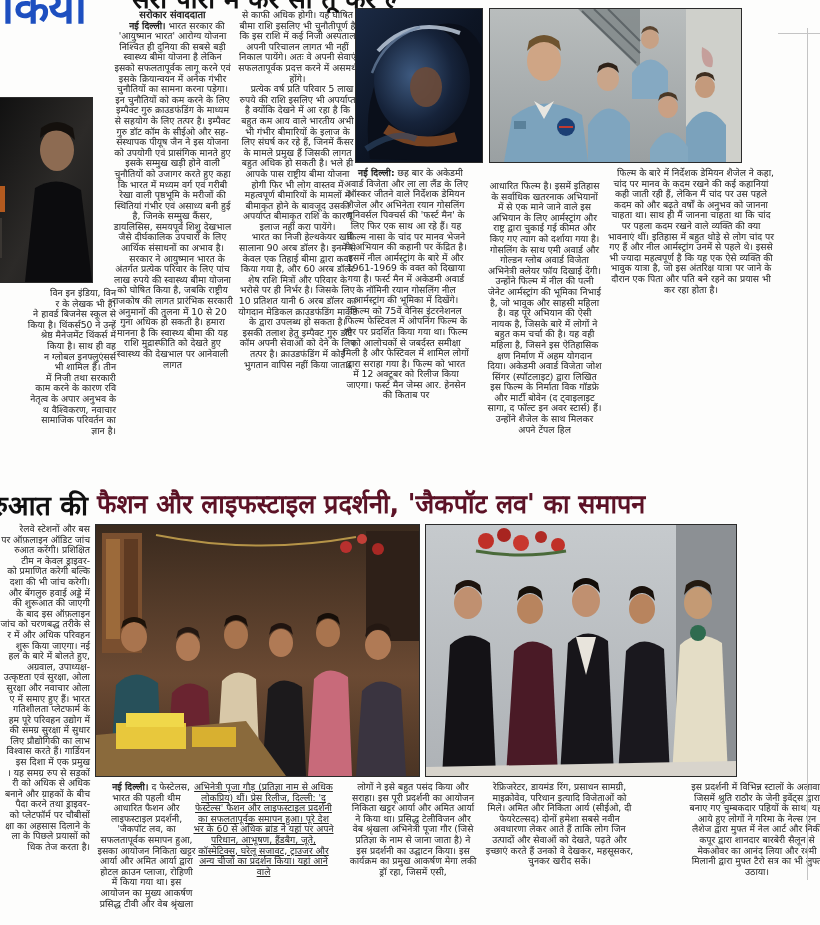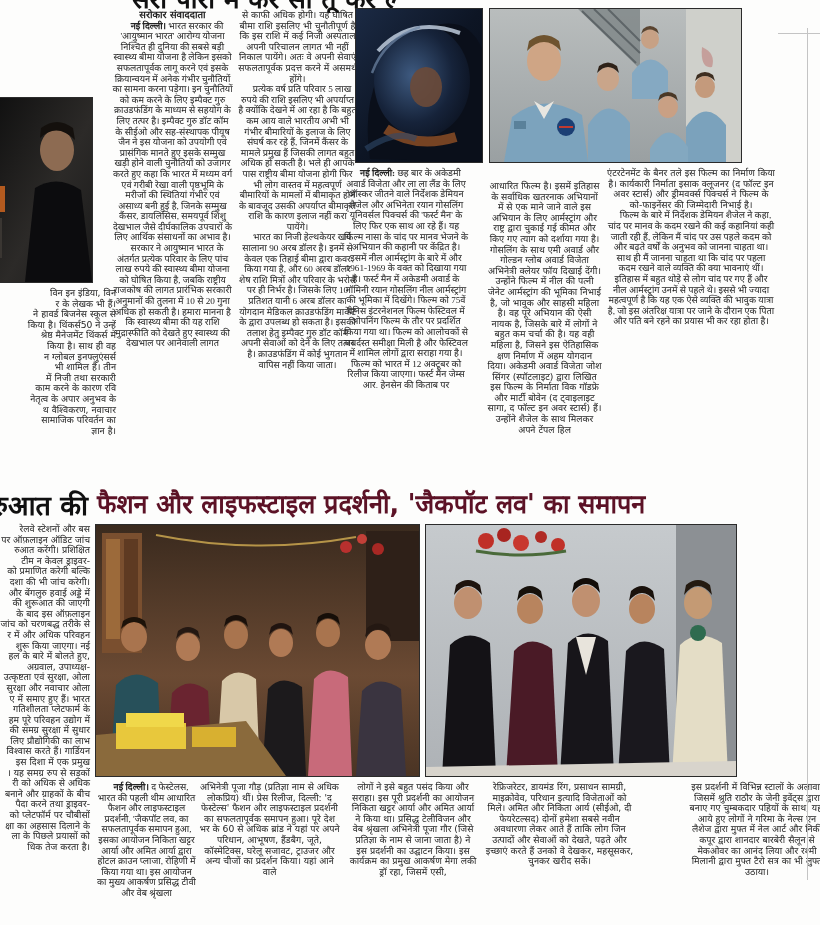--- a/index.html
+++ b/index.html
@@ -2,38 +2,41 @@
 <html><head>
 <meta charset="utf-8">
 <style>
   html,body{margin:0;padding:0;background:#e9e9e9;}
   .page{position:relative;width:820px;height:925px;background:#fdfdfc;overflow:hidden;
         font-family:"DejaVu Sans",sans-serif;color:#222;}
   .abs{position:absolute;}
   .clip{overflow:hidden;}
   .body-col{font-size:9.2px;line-height:10.6px;text-align:justify;color:#242424;}
   .body-col p{margin:0;text-align:center;}
-  .body-col p.ind{text-indent:9px;font-family:Liberation Serif, serif;}
+  .body-col p.ind{text-indent:9px;}
   .lead{font-weight:bold;}
   .byline{font-weight:bold;text-align:center;font-size:9.8px;margin:0 0 1px 0;}
   .frag{white-space:pre-line;text-align:right;}
   .photo{border:1px solid #2b2b2b;box-sizing:border-box;background:#888;}
   .photo svg{display:block;}
   .rule{background:#c4c4c4;}
   .blue-head{font-weight:bold;color:#1d4fc0;font-size:46px;letter-spacing:-1px;}
   .cut-head{font-weight:bold;color:#101010;font-size:26px;white-space:nowrap;}
   .fash-frag{font-weight:bold;color:#101010;font-size:27px;white-space:nowrap;}
   .fash-head{font-weight:bold;color:#5c1226;font-size:26px;white-space:nowrap;
              transform:scaleX(0.97);transform-origin:left center;}
 </style>
 </head>
 <body>
 
 <div class="page">
 
+  <div class="abs clip" style="left:0;top:0;width:140px;height:30px;">
+    <span class="abs blue-head" style="left:2px;top:-26px;">किया</span>
+  </div>
 
   <div class="abs clip" style="left:130px;top:0;width:266px;height:13px;">
     <span class="abs cut-head" style="left:2px;top:-20px;">सरी पारी में कर सा तू कर ले मैं</span>
   </div>
 
   <div class="abs photo" style="left:-6px;top:97px;width:99px;height:186px;">
     <svg width="97" height="184" viewBox="0 0 97 184">
       <defs>
         <linearGradient id="pg" x1="0" y1="0" x2="1" y2="1">
           <stop offset="0" stop-color="#101010"></stop>
@@ -143,21 +146,20 @@
     </svg>
   </div>
 
   <div class="abs body-col" style="left:343px;top:168px;width:126px;height:310px;">
     <p class="ind"><b class="lead">नई दिल्ली:</b> <span>छह बार के अकेडमी अवार्ड विजेता और ला ला लैंड के लिए ऑस्कर जीतने वाले निर्देशक डेमियन शैजेल और अभिनेता रयान गोसलिंग यूनिवर्सल पिक्चर्स की 'फर्स्ट मैन' के लिए फिर एक साथ आ रहे हैं। यह फिल्म नासा के चांद पर मानव भेजने के अभियान की कहानी पर केंद्रित है। इसमें नील आर्मस्ट्रांग के बारे में और 1961-1969 के वक्त को दिखाया गया है। फर्स्ट मैन में अकेडमी अवार्ड के नॉमिनी रयान गोसलिंग नील आर्मस्ट्रांग की भूमिका में दिखेंगे। फिल्म को 75वें वेनिस इंटरनेशनल फिल्म फेस्टिवल में ओपनिंग फिल्म के तौर पर प्रदर्शित किया गया था। फिल्म को आलोचकों से जबर्दस्त समीक्षा मिली है और फेस्टिवल में शामिल लोगों द्वारा सराहा गया है। फिल्म को भारत में 12 अक्टूबर को रिलीज किया जाएगा। फर्स्ट मैन जेम्स आर. हेनसेन की किताब पर</span></p>
   </div>
   <div class="abs body-col" style="left:487px;top:181px;width:115px;height:310px;">
     <p>आधारित फिल्म है। इसमें इतिहास के सर्वाधिक खतरनाक अभियानों में से एक माने जाने वाले इस अभियान के लिए आर्मस्ट्रांग और राष्ट्र द्वारा चुकाई गई कीमत और किए गए त्याग को दर्शाया गया है। गोसलिंग के साथ एमी अवार्ड और गोल्डन ग्लोब अवार्ड विजेता अभिनेत्री क्लेयर फॉय दिखाई देंगी। उन्होंने फिल्म में नील की पत्नी जेनेट आर्मस्ट्रांग की भूमिका निभाई है, जो भावुक और साहसी महिला है। वह पूरे अभियान की ऐसी नायक है, जिसके बारे में लोगों ने बहुत कम चर्चा की है। यह वही महिला है, जिसने इस ऐतिहासिक क्षण निर्माण में अहम योगदान दिया। अकेडमी अवार्ड विजेता जोश सिंगर (स्पॉटलाइट) द्वारा लिखित इस फिल्म के निर्माता विक गॉडफ्रे और मार्टी बोवेन (द ट्वाइलाइट सागा, द फॉल्ट इन अवर स्टार्स) हैं। उन्होंने शैजेल के साथ मिलकर अपने टेंपल हिल</p>
   </div>
   <div class="abs body-col" style="left:607px;top:168px;width:168px;height:310px;">
-    <p>एंटरटेनमेंट के बैनर तले इस फिल्म का निर्माण किया है। कार्यकारी निर्माता इसाक क्लूजनर (द फॉल्ट इन अवर स्टार्स) और ड्रीमवर्क्स पिक्चर्स ने फिल्म के को-फाइनेंसर की जिम्मेदारी निभाई है।</p>
     <p class="ind">फिल्म के बारे में निर्देशक डेमियन शैजेल ने कहा, चांद पर मानव के कदम रखने की कई कहानियां कही जाती रही हैं, लेकिन मैं चांद पर उस पहले कदम को और बढ़ते वर्षों के अनुभव को जानना चाहता था। साथ ही मैं जानना चाहता था कि चांद पर पहला कदम रखने वाले व्यक्ति की क्या भावनाएं थीं। इतिहास में बहुत थोड़े से लोग चांद पर गए हैं और नील आर्मस्ट्रांग उनमें से पहले थे। इससे भी ज्यादा महत्वपूर्ण है कि यह एक ऐसे व्यक्ति की भावुक यात्रा है, जो इस अंतरिक्ष यात्रा पर जाने के दौरान एक पिता और पति बने रहने का प्रयास भी कर रहा होता है।</p>
   </div>
 
   <div class="abs clip" style="left:0;top:486px;width:91px;height:33px;">
     <span class="abs fash-frag" style="right:3px;top:0;">रुआत की</span>
   </div>
   <div class="abs fash-head" style="left:97px;top:485px;width:660px;height:34px;">फैशन और लाइफस्टाइल प्रदर्शनी, 'जैकपॉट लव' का समापन</div>
 
   <div class="abs photo" style="left:95px;top:524px;width:325px;height:253px;">
     <svg width="323" height="251" viewBox="0 0 323 251">
@@ -278,21 +280,21 @@
 बनाने और ग्राहकों के बीच
 पैदा करने तथा ड्राइवर-
 को प्लेटफॉर्म पर चौबीसों
 क्षा का अहसास दिलाने के
 ला के पिछले प्रयासों को
 धिक तेज करता है।</div>
 
   <div class="abs body-col" style="left:97px;top:782px;width:99px;height:143px;">
     <p class="ind"><b class="lead">नई दिल्ली।</b> <span>द फेस्टेलस, भारत की पहली थीम आधारित फैशन और लाइफस्टाइल प्रदर्शनी, 'जैकपॉट लव, का सफलतापूर्वक समापन हुआ, इसका आयोजन निकिता खट्टर आर्या और अमित आर्या द्वारा होटल क्राउन प्लाजा, रोहिणी में किया गया था। इस आयोजन का मुख्य आकर्षण प्रसिद्ध टीवी और वेब श्रृंखला</span></p>
   </div>
-  <div class="abs body-col" style="left:198px;top:782px;width:143px;height:143px;">
+  <div class="abs body-col" style="left:192px;top:782px;width:143px;height:143px;text-decoration:underline;">
     <p>अभिनेत्री पूजा गौड़ (प्रतिज्ञा नाम से अधिक लोकप्रिय) थीं। प्रेस रिलीज, दिल्ली: 'द फेस्टेल्स' फैशन और लाइफस्टाइल प्रदर्शनी का सफलतापूर्वक समापन हुआ। पूरे देश भर के 60 से अधिक ब्रांड ने यहां पर अपने परिधान, आभूषण, हैंडबैग, जूते, कॉस्मेटिक्स, घरेलू सजावट, ट्राउजर और अन्य चीजों का प्रदर्शन किया। यहां आने वाले</p>
   </div>
   <div class="abs body-col" style="left:483px;top:782px;width:153px;height:143px;">
     <p>रेफ्रिजरेटर, डायमंड रिंग, प्रसाधन सामग्री, माइक्रोवेव, परिधान इत्यादि विजेताओं को मिले। अमित और निकिता आर्य (सीईओ, दी फेयरेटल्सद) दोनों हमेशा सबसे नवीन अवधारणा लेकर आते हैं ताकि लोग जिन उत्पादों और सेवाओं को देखते, पढ़ते और इच्छाएं करते हैं उनको वे देखकर, महसूसकर, चुनकर खरीद सकें।</p>
   </div>
   <div class="abs body-col" style="left:349px;top:782px;width:128px;height:143px;">
     <p>लोगों ने इसे बहुत पसंद किया और सराहा। इस पूरी प्रदर्शनी का आयोजन निकिता खट्टर आर्या और अमित आर्या ने किया था। प्रसिद्ध टेलीविजन और वेब श्रृंखला अभिनेत्री पूजा गौर (जिसे प्रतिज्ञा के नाम से जाना जाता है) ने इस प्रदर्शनी का उद्घाटन किया। इस कार्यक्रम का प्रमुख आकर्षण मेगा लकी ड्रॉ रहा, जिसमें एसी,</p>
   </div>
   <div class="abs body-col" style="left:641px;top:782px;width:136px;height:143px;margin-left:48px;">
     <p>इस प्रदर्शनी में विभिन्न स्टालों के अलावा, जिसमें श्रुति राठौर के जेनी इवेंट्स द्वारा बनाए गए चुम्बकदार पहियों के साथ, यहां आये हुए लोगों ने गरिमा के नेल्स एन लैशेज द्वारा मुफ्त में नेल आर्ट और निकी कपूर द्वारा शानदार बारबेरी सैलून से मेकओवर का आनंद लिया और रश्मी मिलानी द्वारा मुफ्त टैरो सत्र का भी लुफ्त उठाया।</p>

